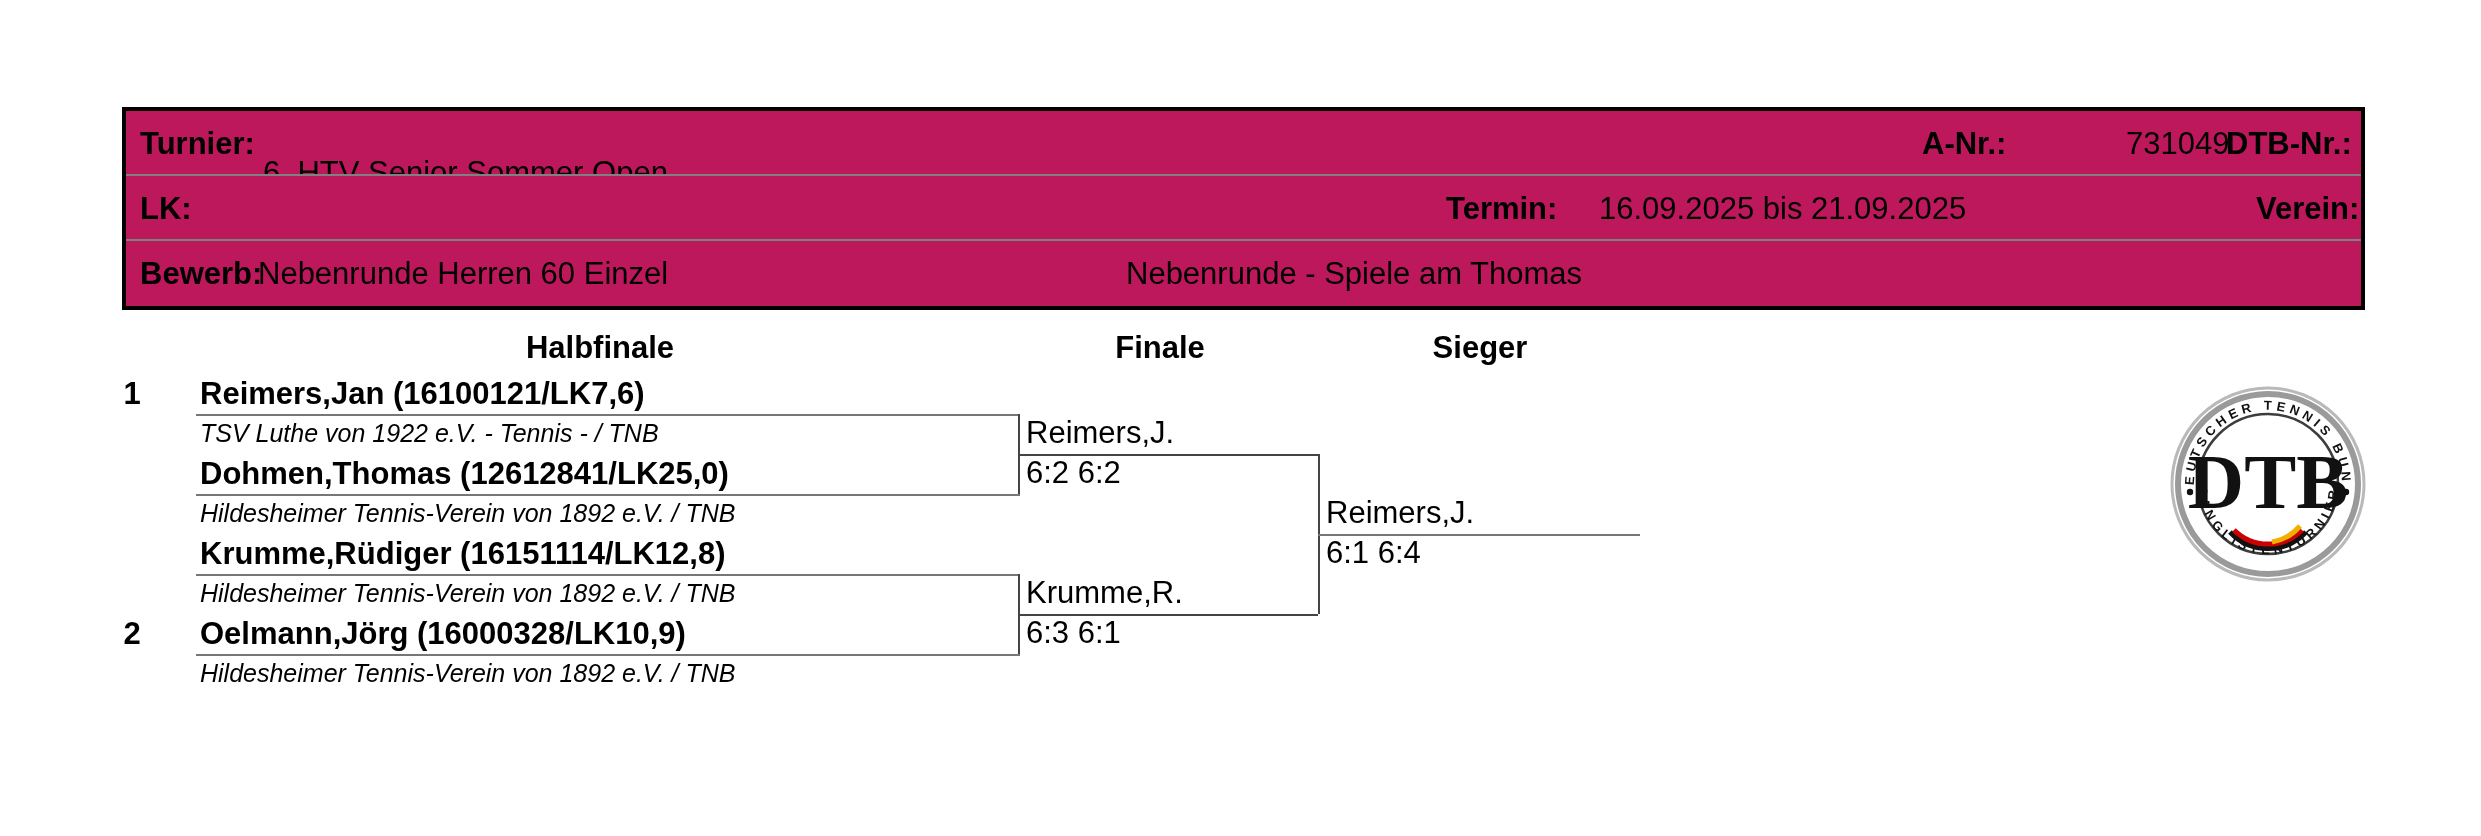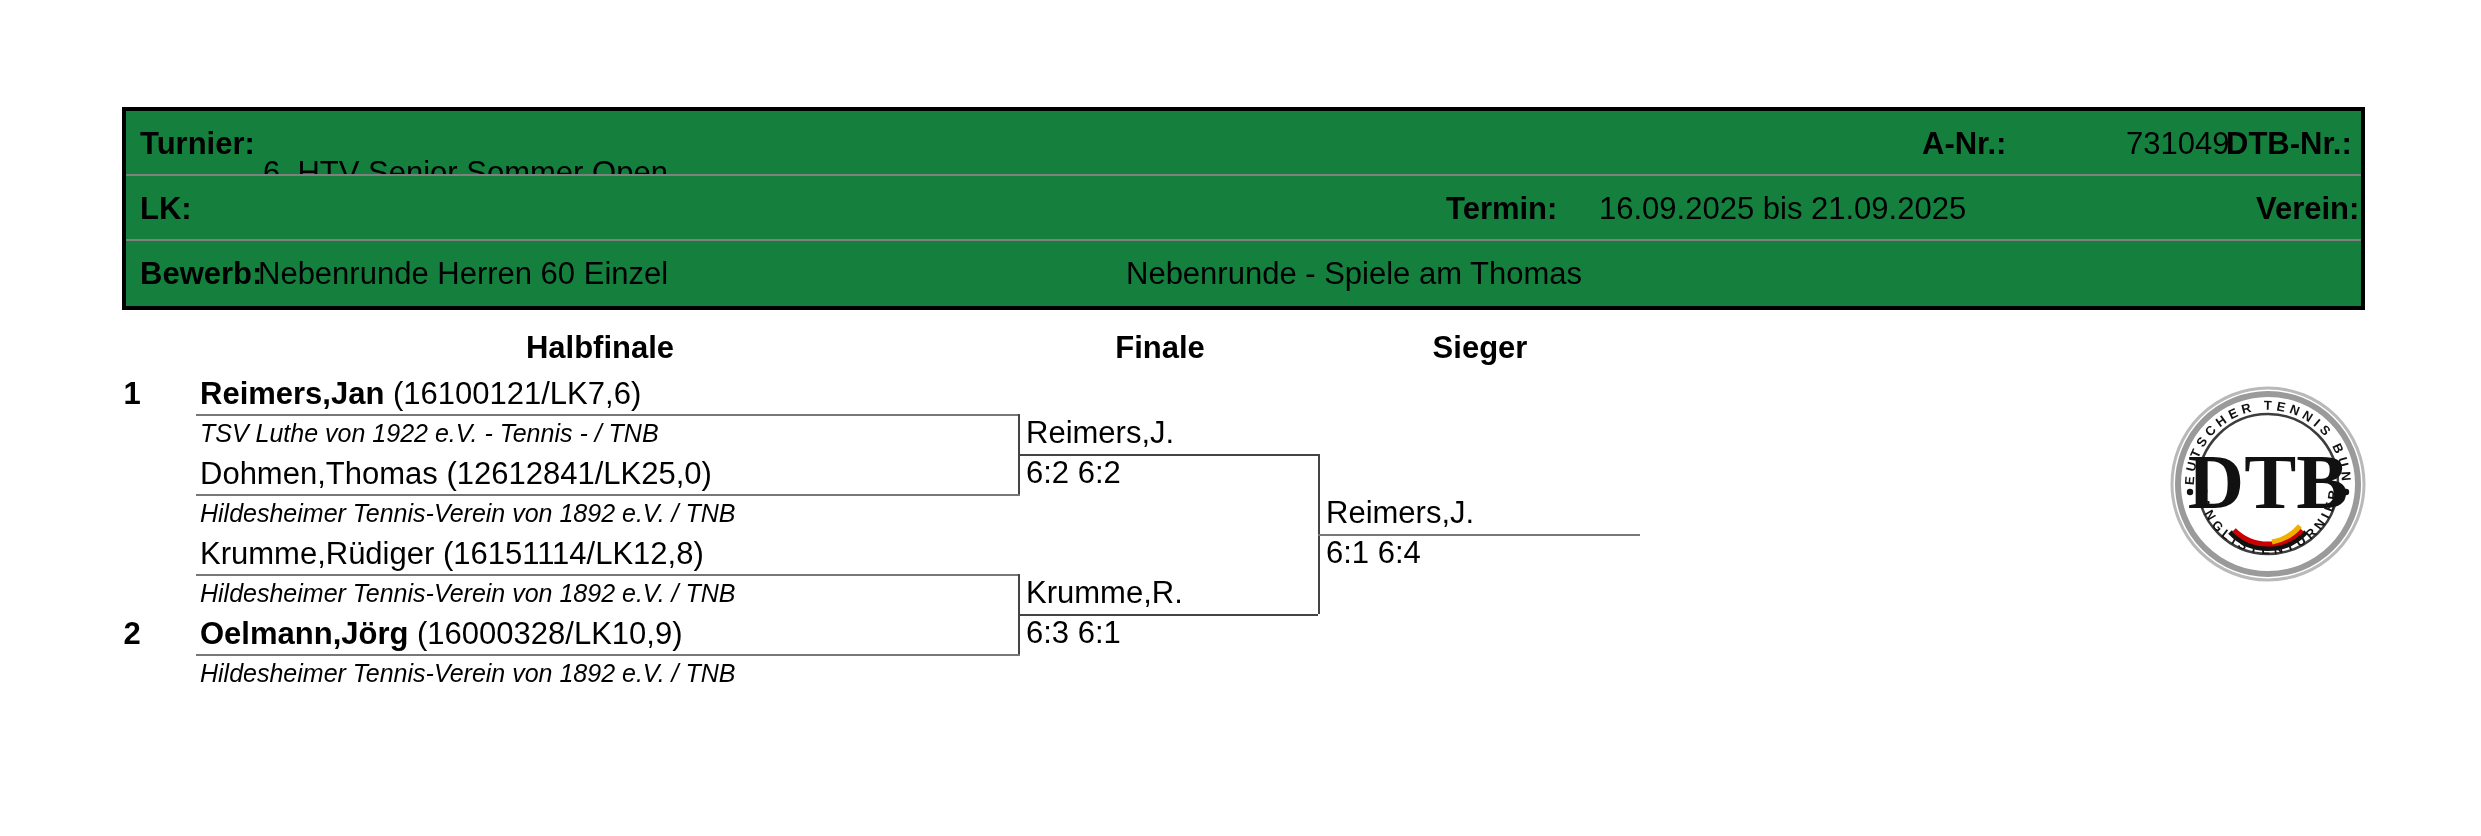--- a/index.html
+++ b/index.html
@@ -21,21 +21,21 @@
   }
 
   
   .info-table {
     position: absolute;
     left: 122px;
     top: 107px;
     width: 2243px;
     border: 4px solid #000000;
     box-sizing: border-box;
-    background: #15803d;
+    background: #be185d;
   }
   .info-row {
     position: relative;
     height: 65px;
     border-bottom: 2px solid #808080;
     box-sizing: border-box;
     overflow: hidden;
   }
   .info-row.last { border-bottom: none; }
 
@@ -91,21 +91,21 @@
     font-weight: bold;
     white-space: nowrap;
   }
   .entry {
     position: absolute;
     left: 200px;
     font-size: 31px;
     white-space: nowrap;
   }
   .entry .pname { font-weight: bold; }
-  .entry .plain { font-weight: normal; }
+  .entry .plain { font-weight: bold; }
   .club {
     position: absolute;
     left: 200px;
     font-size: 25px;
     font-style: italic;
     white-space: nowrap;
   }
 
   
   .rule {

